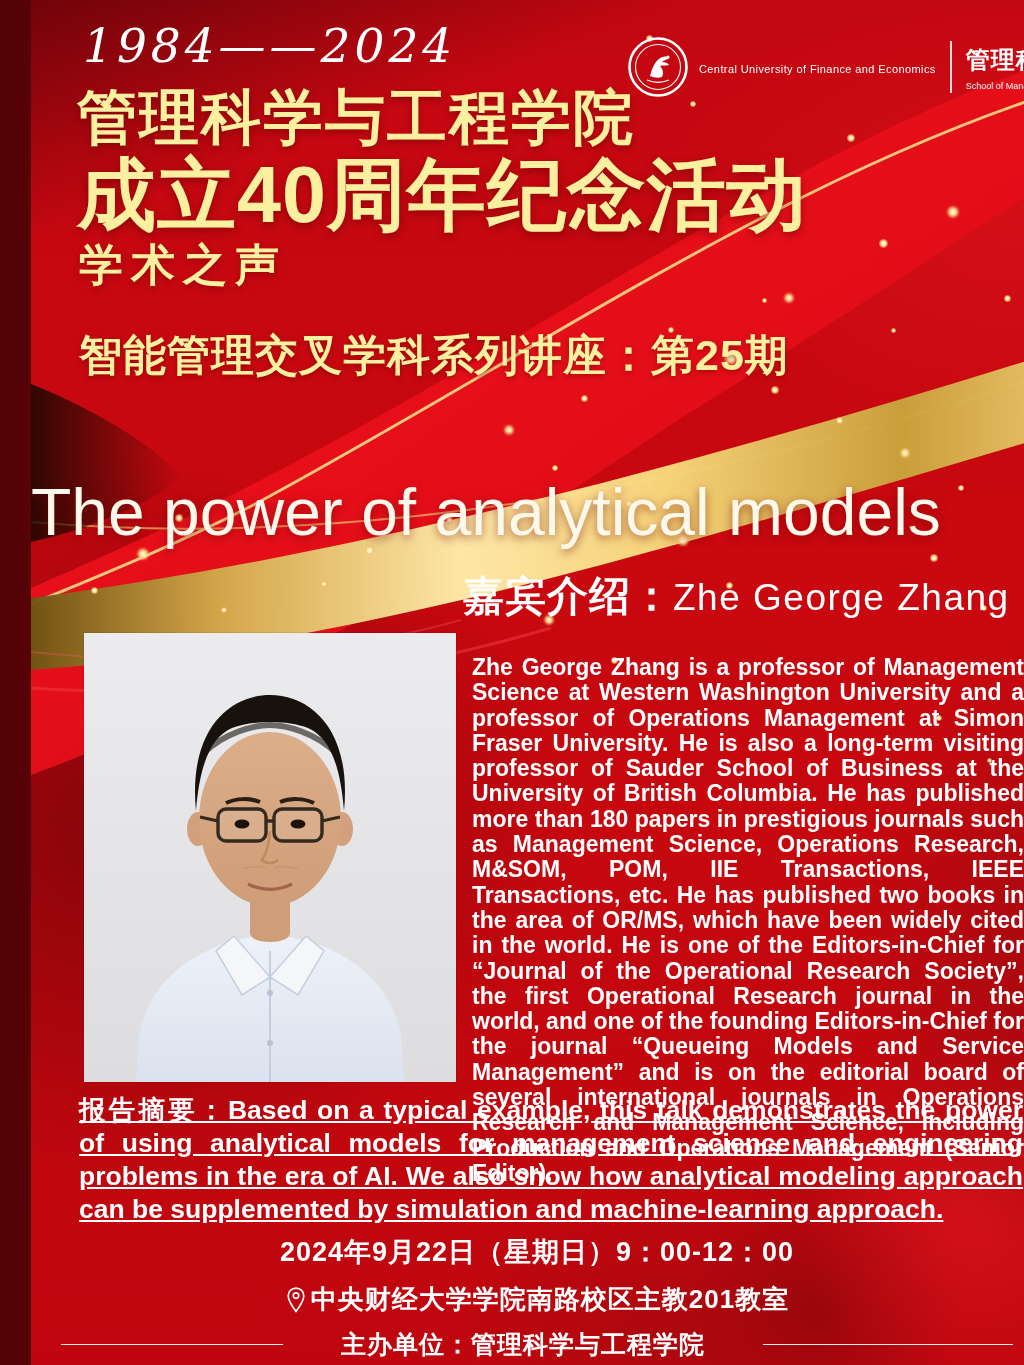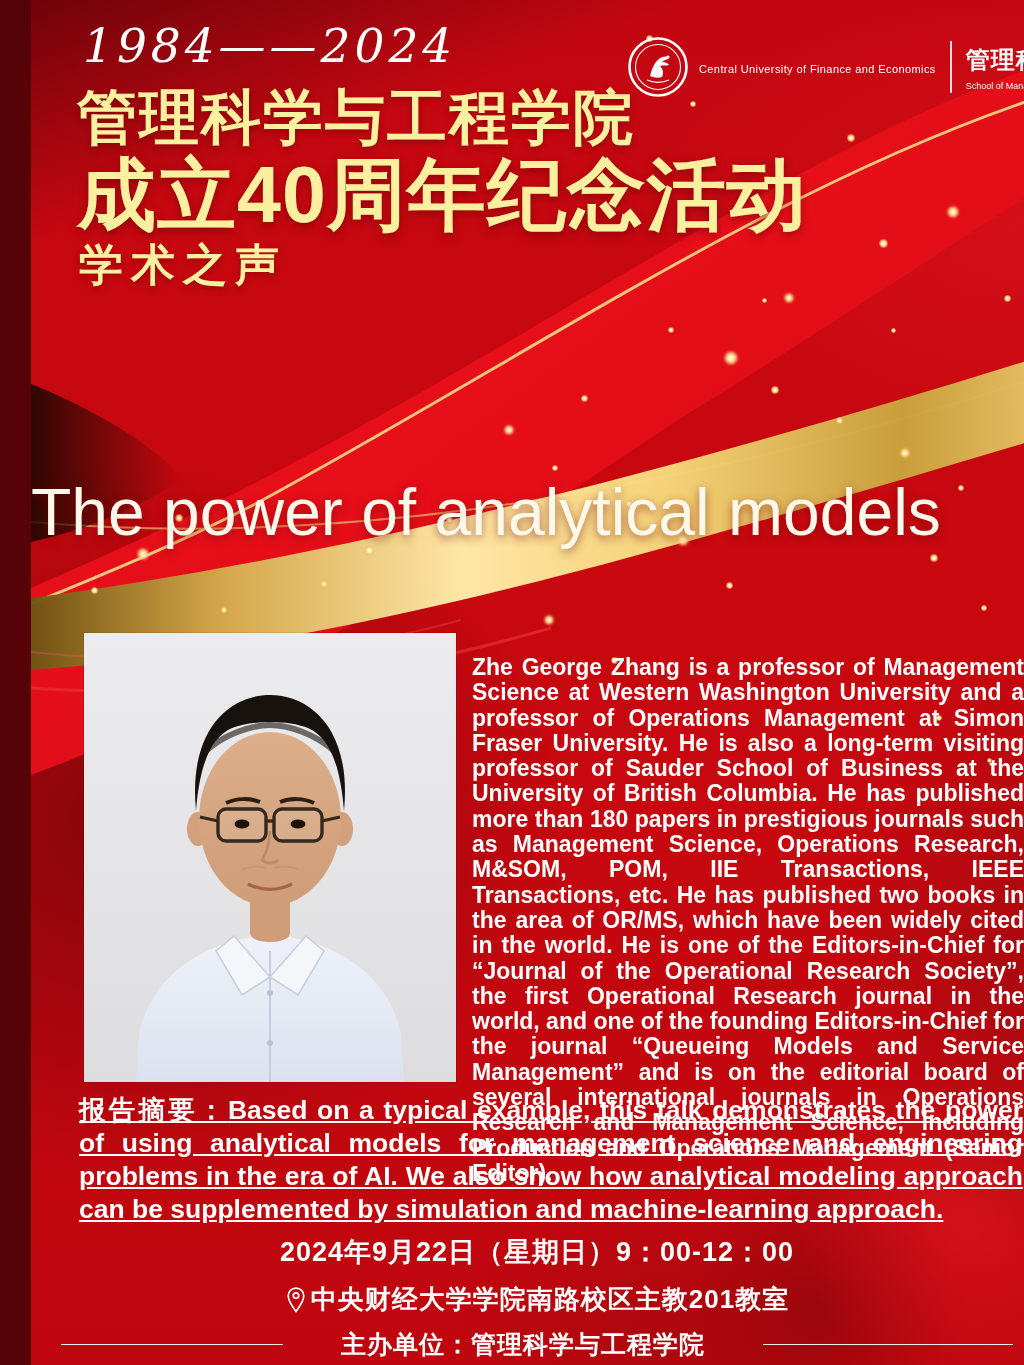--- a/index.html
+++ b/index.html
@@ -178,23 +178,28 @@
     <div class="logo-divider"></div>
     <div>
       <div class="school-zh">管理科学与工程学院</div>
       <div class="school-en">School of Management Science and Engineering</div>
     </div>
   </div>
 
   <div class="abs title1 t-yellow">管理科学与工程学院</div>
   <div class="abs title2 t-yellow">成立40周年纪念活动</div>
   <div class="abs title3 t-yellow">学术之声</div>
+  <div class="abs series t-yellow">智能管理交叉学科系列讲座：第25期</div>
 
   <div class="abs talk-title">The power of analytical models</div>
 
+  <div class="abs guest">
+    <span class="guest-label">嘉宾介绍：</span>
+    <span class="guest-name">Zhe George Zhang</span>
+  </div>
 
   <svg class="abs photo" width="372" height="449" viewBox="0 0 372 449">
     <defs>
       <linearGradient id="pbg" x1="0" y1="0" x2="0" y2="1">
         <stop offset="0" stop-color="#ececee"></stop>
         <stop offset="1" stop-color="#dddddf"></stop>
       </linearGradient>
       <linearGradient id="skin" x1="0" y1="0" x2="0" y2="1">
         <stop offset="0" stop-color="#dcae8a"></stop>
         <stop offset="1" stop-color="#cf9d77"></stop>

